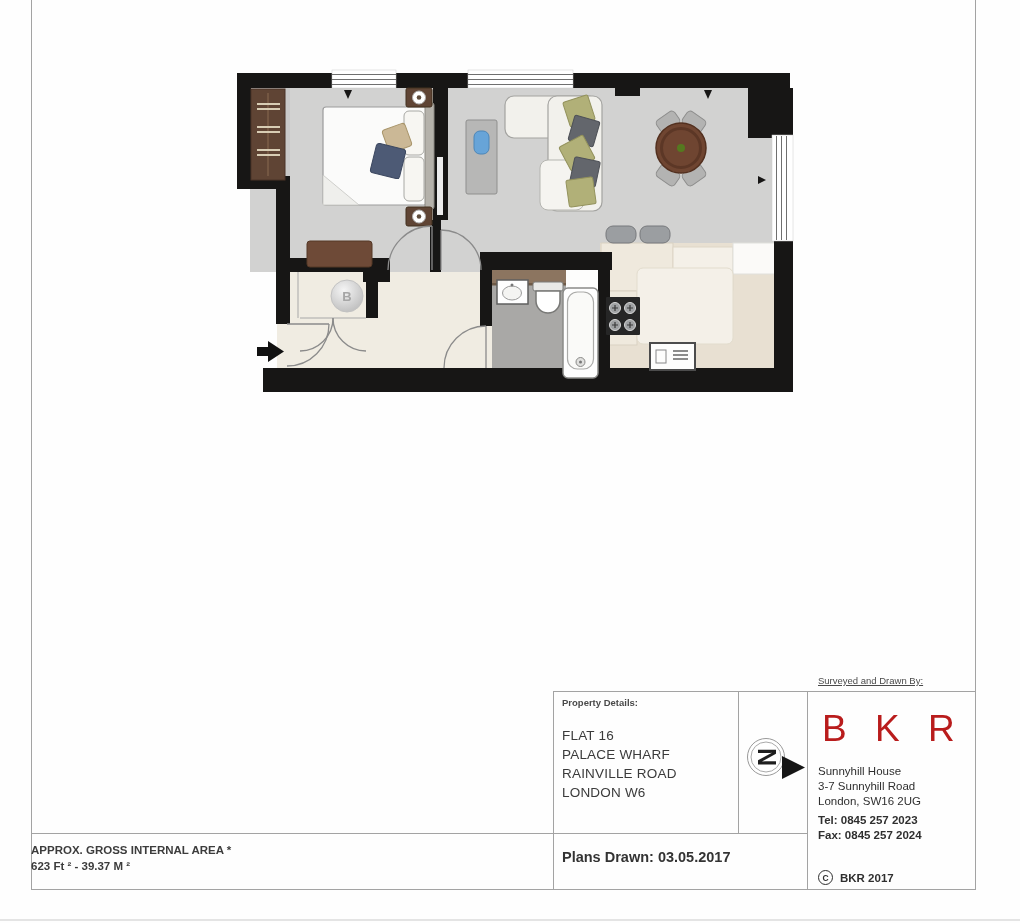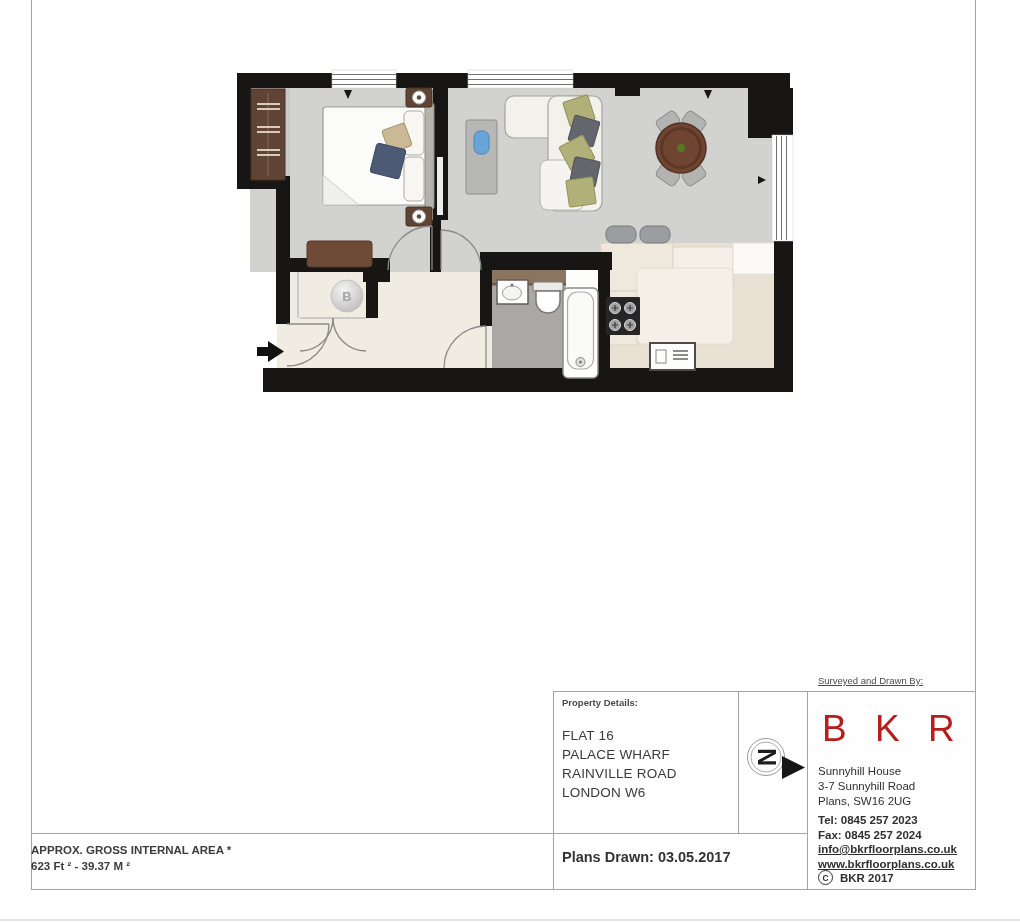--- a/index.html
+++ b/index.html
@@ -278,30 +278,26 @@
     <circle cx="28" cy="22" r="15" fill="none" stroke="#aaaaaa"></circle>
     <text class="compass-n" x="28" y="30" text-anchor="middle" transform="rotate(90 28 22)">N</text>
     <polygon points="44,21 67,32.5 44,44" fill="#161616"></polygon>
   </svg>
 
   <div class="small-label" style="left:818px;top:675px;text-decoration:underline;">Surveyed and Drawn By:</div>
   <div class="bkr">B K R</div>
   <div class="addr">
     <div>Sunnyhill House</div>
     <div>3-7 Sunnyhill Road</div>
-    <div>Plans, SW16 2UG</div>
+    <div>London, SW16 2UG</div>
   </div>
   <div class="telfax">
     <div>Tel:  0845 257 2023</div>
     <div>Fax: 0845 257 2024</div>
   </div>
-  <div class="links">
-    <div>info@bkrfloorplans.co.uk</div>
-    <div>www.bkrfloorplans.co.uk</div>
-  </div>
   <div class="copy">
     <span class="c-circ">C</span>
     <span>BKR 2017</span>
   </div>
 
   <div class="area">
     <div>APPROX. GROSS INTERNAL AREA *</div>
     <div>623 Ft ²  -  39.37 M ²</div>
   </div>
 

